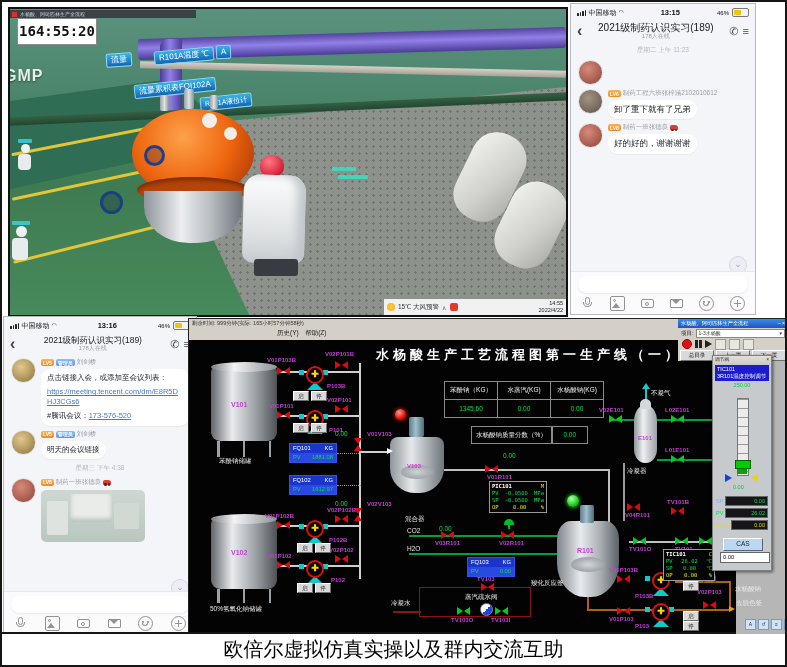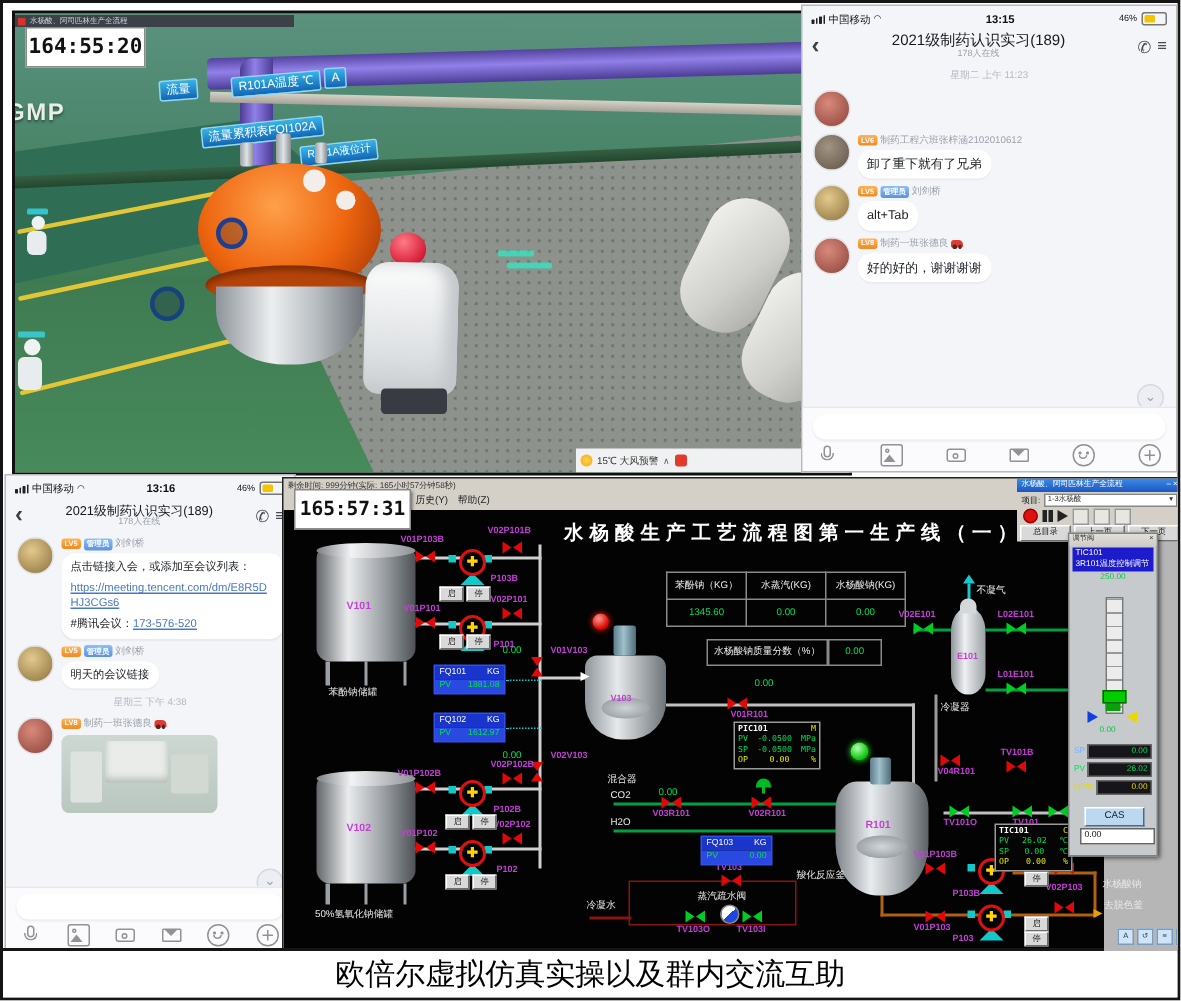--- a/index.html
+++ b/index.html
@@ -43,21 +43,21 @@
   .npc .nm{height:4px;background:#36d8e8;opacity:.8;margin-bottom:1px;border-radius:1px}
   .ctag{position:absolute;background:#2fe8c4;opacity:.75;border-radius:1px}
   .taskbar{left:374px;top:290px;width:182px;height:16px;background:rgba(246,247,248,.95);display:flex;align-items:center;font-size:6.5px;color:#333;padding:0 3px;box-sizing:border-box;gap:3px}
   .taskbar .sun{width:8px;height:8px;border-radius:50%;background:radial-gradient(#ffd34d,#f7a50f)}
   .taskbar .tray{color:#666;font-size:6px;letter-spacing:1px}
   .taskbar .badge{width:8px;height:8px;background:#e23b2e;border-radius:2px}
   .taskbar .clock{margin-left:auto;text-align:right;font-size:5.5px;line-height:1.25;color:#222}
 
   
   .chat{background:#f4f5f9;border:1px solid #b9b9bd;box-sizing:border-box;overflow:hidden}
-  .chat.t{left:532px;top:1px;width:251px;height:312px}
+  .chat.t{left:568px;top:1px;width:186px;height:312px}
   .chat.b{left:1px;top:314px;width:194px;height:319px}
   .stat{display:flex;align-items:center;height:13px;padding:2px 6px 0;font-size:7px;color:#111;gap:2px}
   .sig{display:flex;align-items:flex-end;gap:1px}
   .sig i{display:block;width:1.6px;background:#222;border-radius:.5px}
   .wifi{font-size:6px;transform:translateY(-1px)}
   .stat .tm{flex:1;text-align:center;font-weight:bold;font-size:7.5px}
   .bat{width:15px;height:7px;border:1px solid #777;border-radius:2px;position:relative;margin-left:1px}
   .bat i{position:absolute;left:1px;top:1px;bottom:1px;width:46%;background:#f4c400;border-radius:1px}
   .nav{display:flex;align-items:center;height:24px;padding:0 6px;gap:4px}
   .back{font-size:16px;color:#3a3f46;line-height:20px;font-weight:bold}
@@ -286,31 +286,20 @@
       <span class="ava a2"></span>
       <div class="mbody">
         <div class="nrow">
             <span class="bdg">LV6</span>
             <span>制药工程六班张梓涵2102010612</span>
           </div>
         <div class="bub">卸了重下就有了兄弟</div>
       </div>
     </div>
     <div class="msg">
-      <span class="ava a3"></span>
-      <div class="mbody">
-        <div class="nrow">
-            <span class="bdg">LV5</span>
-            <span class="bdg adm">管理员</span>
-            <span>刘剑桥</span>
-          </div>
-        <div class="bub">alt+Tab</div>
-      </div>
-    </div>
-    <div class="msg">
       <span class="ava a1"></span>
       <div class="mbody">
         <div class="nrow">
             <span class="bdg">LV8</span>
             <span>制药一班张德良</span>
             <span class="car"></span>
           </div>
         <div class="bub">好的好的，谢谢谢谢</div>
       </div>
     </div>
@@ -405,21 +394,20 @@
         <span class="ic env"></span>
         <span class="ic smi"></span>
         <span class="ic plus"></span>
       </div>
     </div>
   </div>
 
   <div class="abs scada">
     <div class="abs remain">剩余时间: 999分钟(实际: 165小时57分钟58秒)</div>
     <div class="abs menu">历史(Y)　帮助(Z)</div>
-    <div class="abs timerbox">165:57:31</div>
     <div class="abs canvas"></div>
     <div class="abs stitle">水杨酸生产工艺流程图第一生产线（一）</div>
 
     <div class="ln" style="left:170px;top:44px;width:2px;height:216px;background:#cfcfcf"></div>
     <div class="ln" style="left:88px;top:52px;width:84px;height:2px;background:#cfcfcf"></div>
     <div class="ln" style="left:88px;top:96px;width:84px;height:2px;background:#cfcfcf"></div>
     <div class="ln" style="left:88px;top:206px;width:84px;height:2px;background:#cfcfcf"></div>
     <div class="ln" style="left:88px;top:246px;width:84px;height:2px;background:#cfcfcf"></div>
     <div class="ln" style="left:170px;top:132px;width:34px;height:2px;background:#cfcfcf"></div>
     <div class="ln" style="left:255px;top:150px;width:166px;height:2px;background:#bfbfbf"></div>

